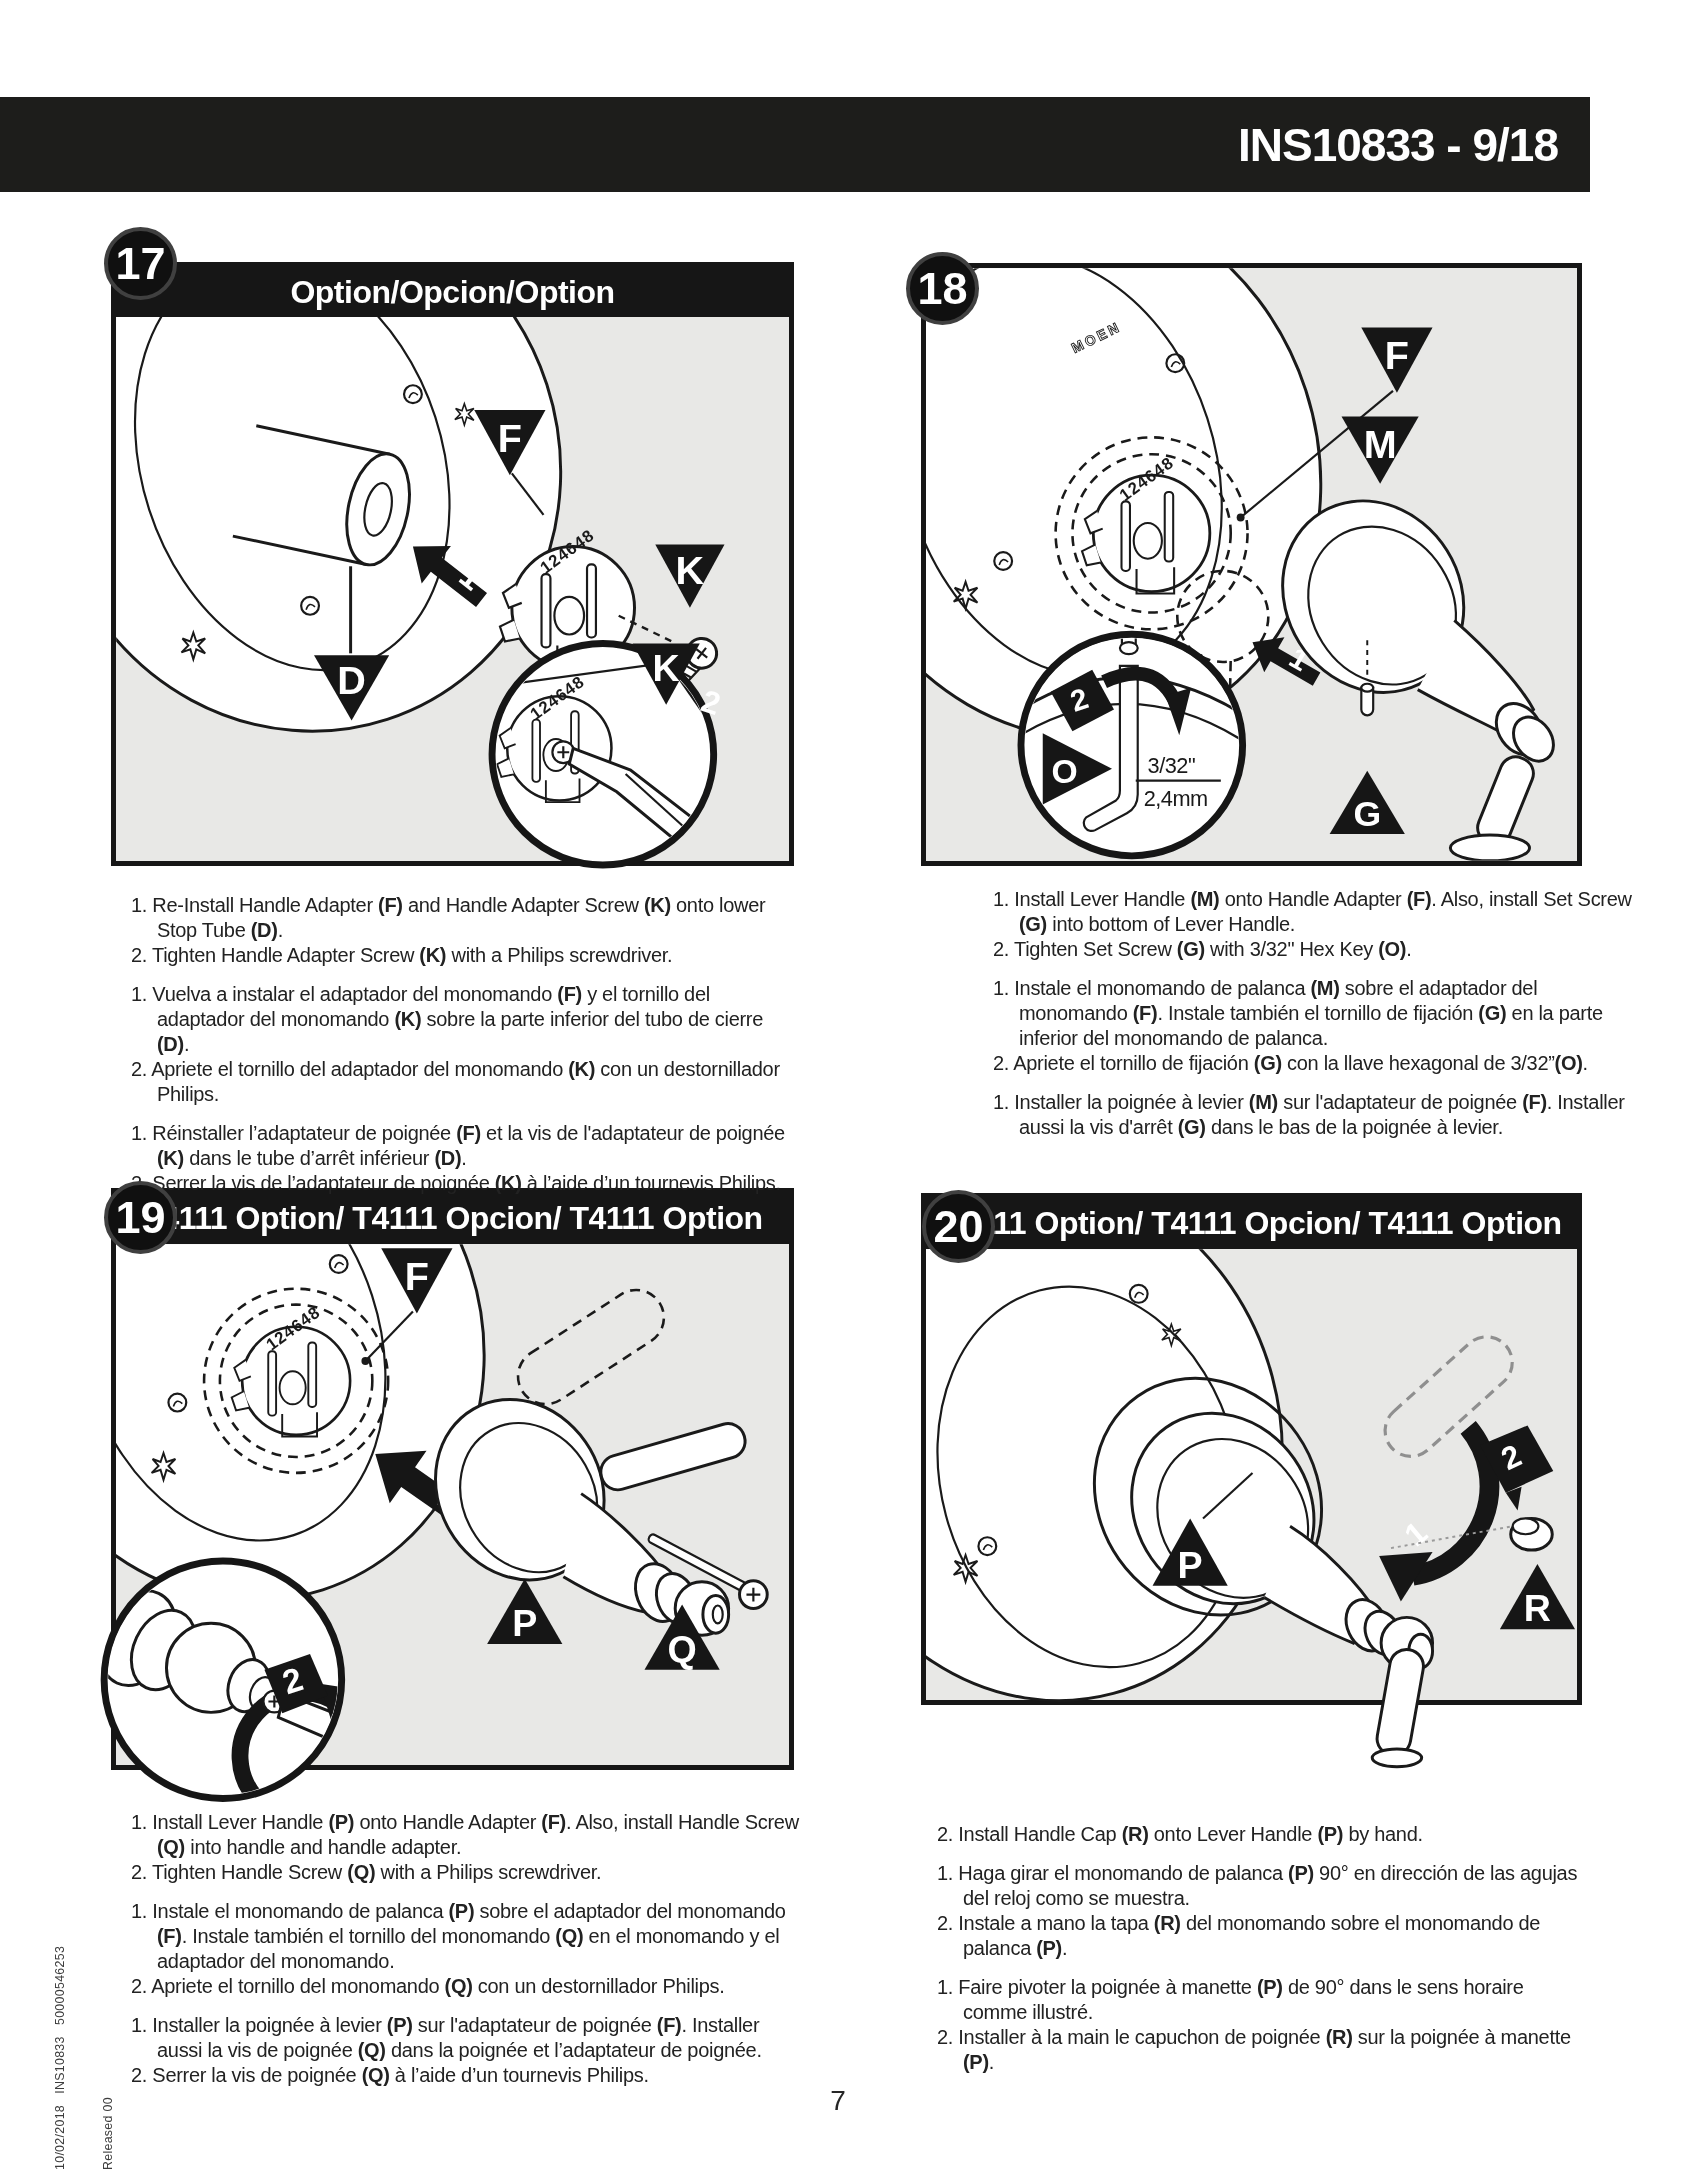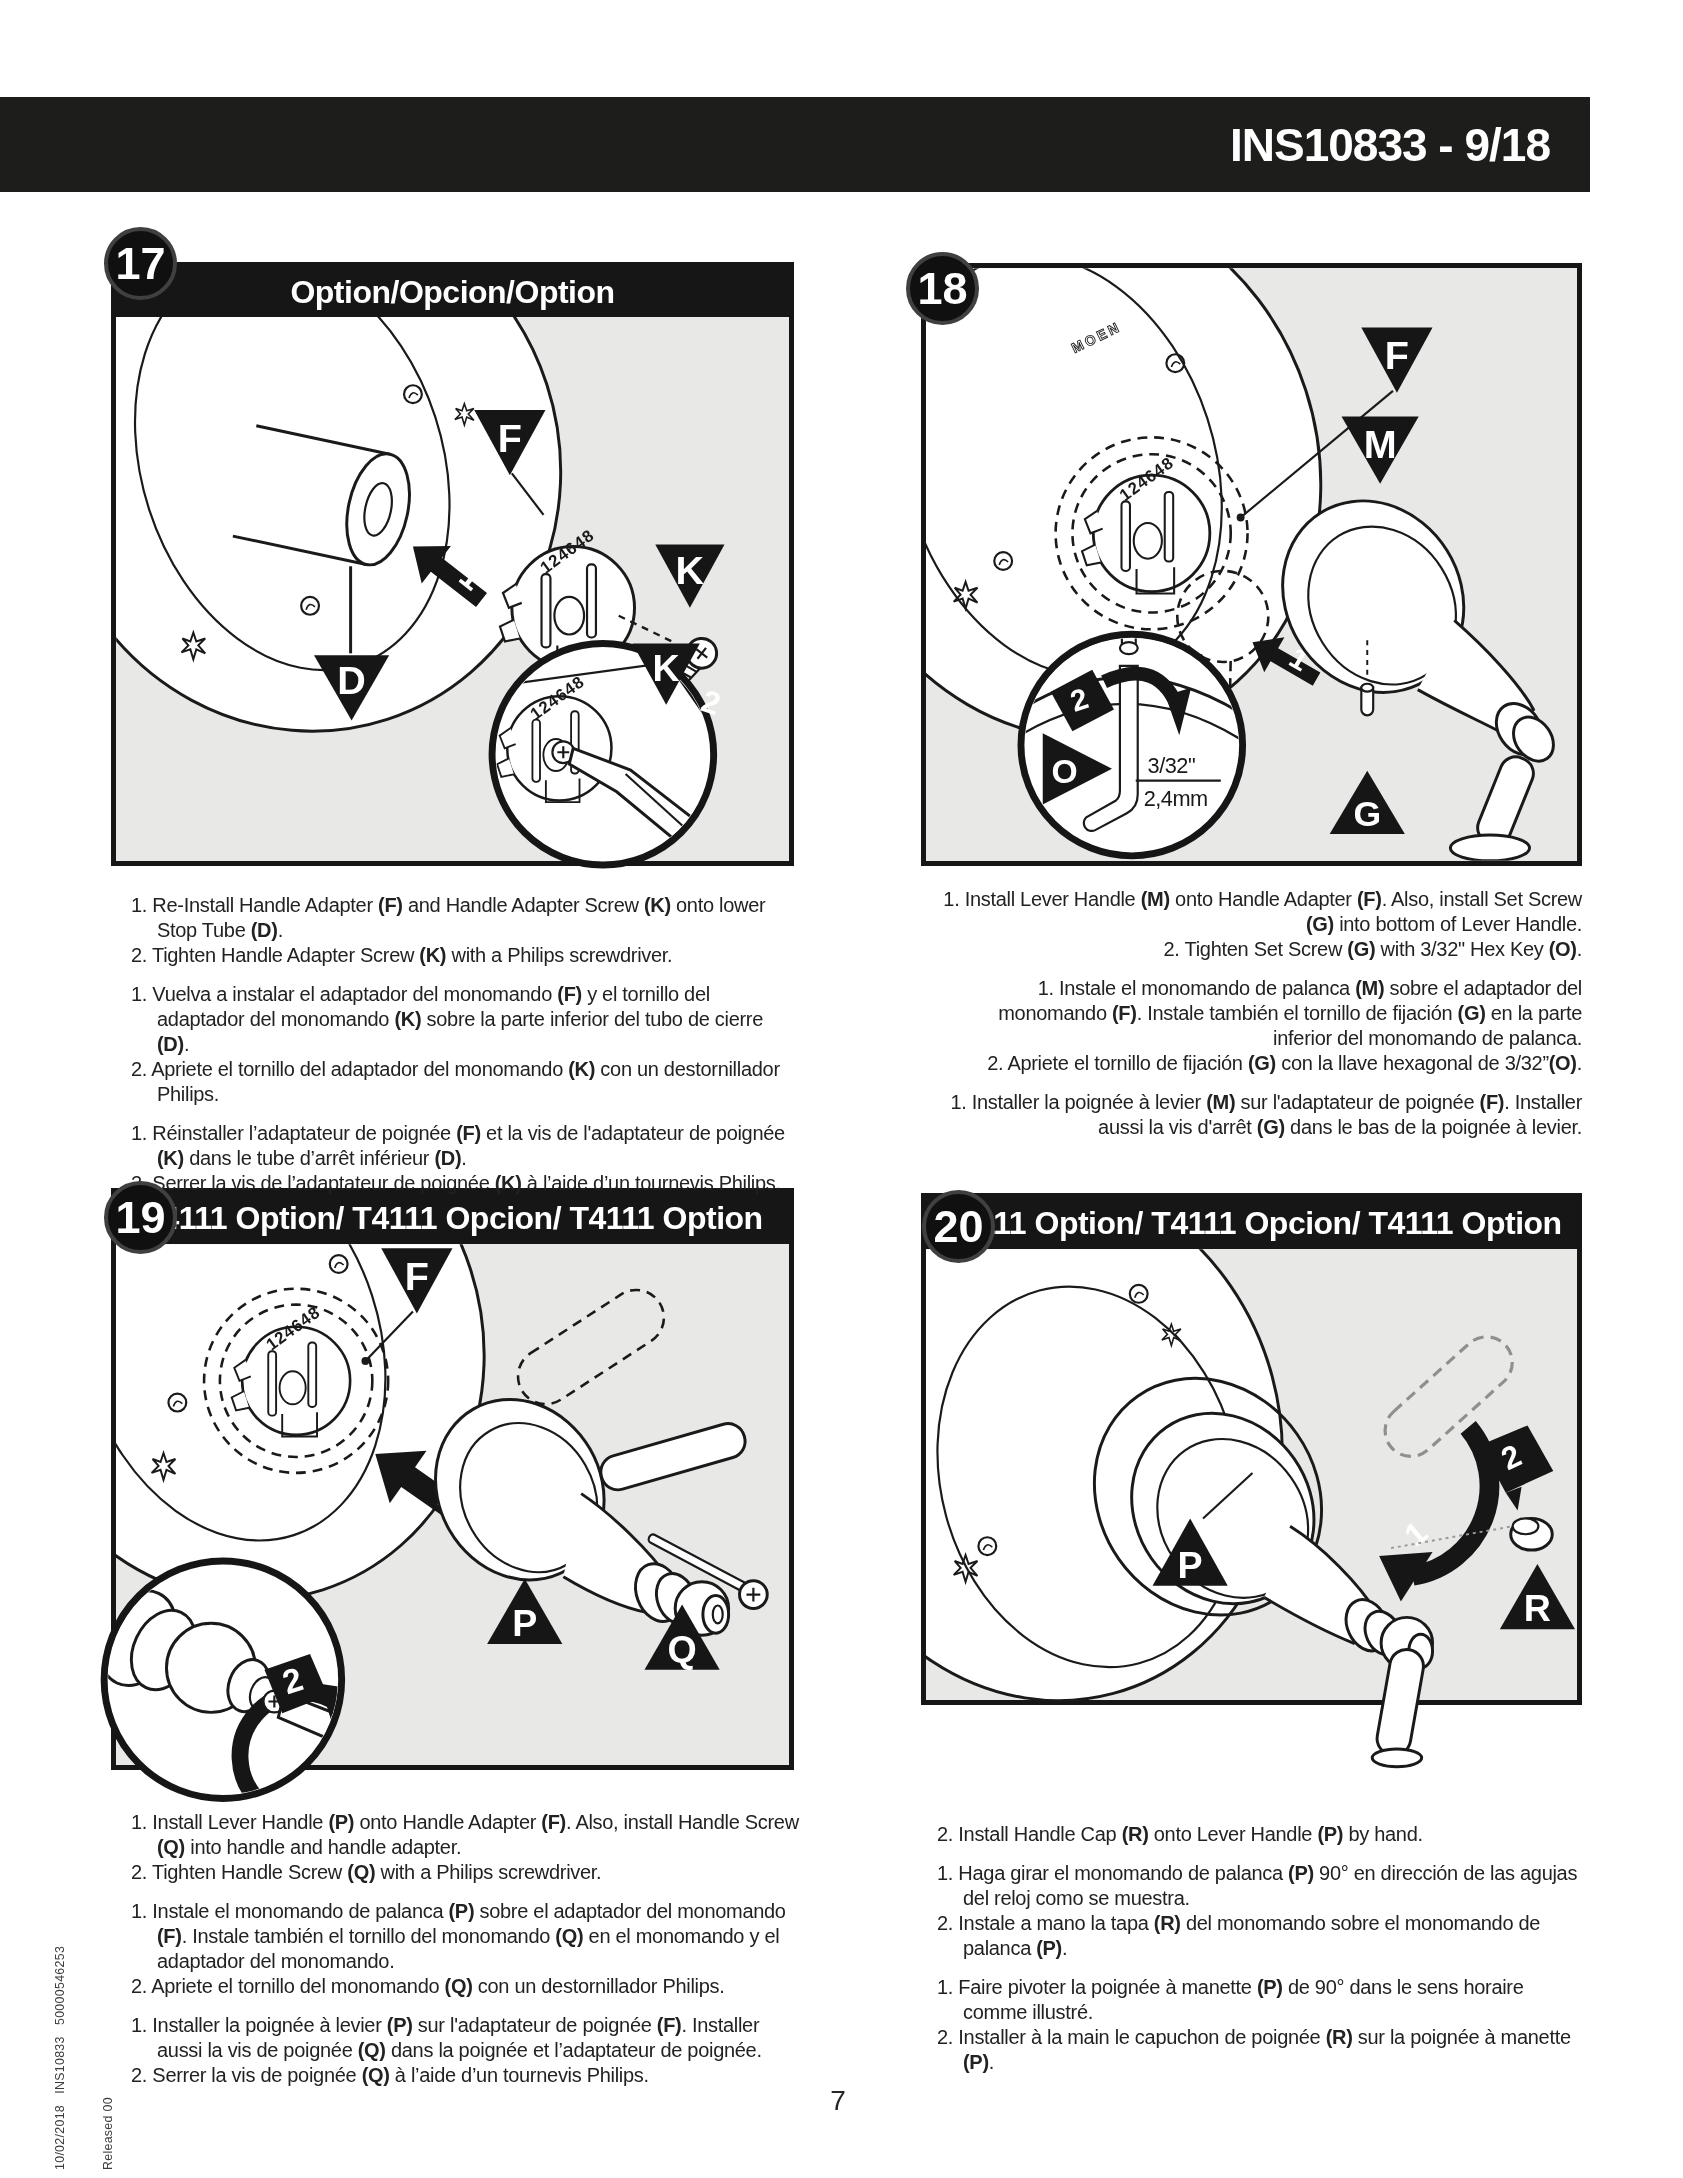--- a/index.html
+++ b/index.html
@@ -1,41 +1,41 @@
 <!DOCTYPE html>
 <html><head>
 <meta charset="utf-8">
 <style>
   html,body{margin:0;padding:0;background:#fff;}
   .page{position:relative;width:1683px;height:2178px;background:#ffffff;
         font-family:"Liberation Sans",sans-serif;overflow:hidden;color:#1f1f1f;}
 
   
   .topbar{position:absolute;left:0;top:97px;width:1590px;height:95px;background:#1d1d1b;
-          display:flex;align-items:center;justify-content:flex-end;padding-right:40px;box-sizing:border-box;}
+          display:flex;align-items:center;justify-content:flex-end;padding-right:32px;box-sizing:border-box;}
   .topbar span{color:#fff;font-size:46px;font-weight:700;letter-spacing:-1px;}
 
   
   .panel{position:absolute;background:#e8e8e6;border:5px solid #161616;box-sizing:border-box;}
   .p17{left:111px;top:262px;width:683px;height:604px;}
   .p18{left:921px;top:263px;width:661px;height:603px;}
   .p19{left:111px;top:1188px;width:683px;height:582px;}
   .p20{left:921px;top:1193px;width:661px;height:512px;}
   .phead{height:50px;background:#161616;color:#fff;display:flex;align-items:center;justify-content:center;
          font-weight:700;font-size:32px;letter-spacing:-0.5px;}
   .p19 .phead,.p20 .phead{height:51px;}
   .pnum{position:absolute;width:73px;height:73px;border-radius:50%;background:#101010;border:4px solid #404040;
         color:#fff;font-size:45px;font-weight:700;display:flex;align-items:center;justify-content:center;
         z-index:6;box-sizing:border-box;}
   .dsvg{position:absolute;left:0;overflow:visible;display:block;}
 
   
   .instr{position:absolute;font-size:20px;line-height:25px;letter-spacing:-0.3px;color:#222;}
   .t17{left:131px;top:893px;width:669px;}
-  .t18{left:937px;top:887px;width:645px;text-align:right;}
+  .t18{left:993px;top:887px;width:645px;}
   .t19{left:131px;top:1810px;width:669px;}
   .t20{left:937px;top:1822px;width:645px;}
   .lang{margin-bottom:14px;}
   .step{padding-left:26px;text-indent:-26px;}
   .step b{font-weight:700;}
 
   .pageno{position:absolute;left:818px;top:2085px;width:40px;text-align:center;font-size:28px;color:#262626;}
   .imprint{position:absolute;left:20px;top:2170px;transform:rotate(-90deg);transform-origin:0 0;
            font-size:12.4px;line-height:16px;color:#3c3c3c;white-space:pre;letter-spacing:0.3px;}
 

